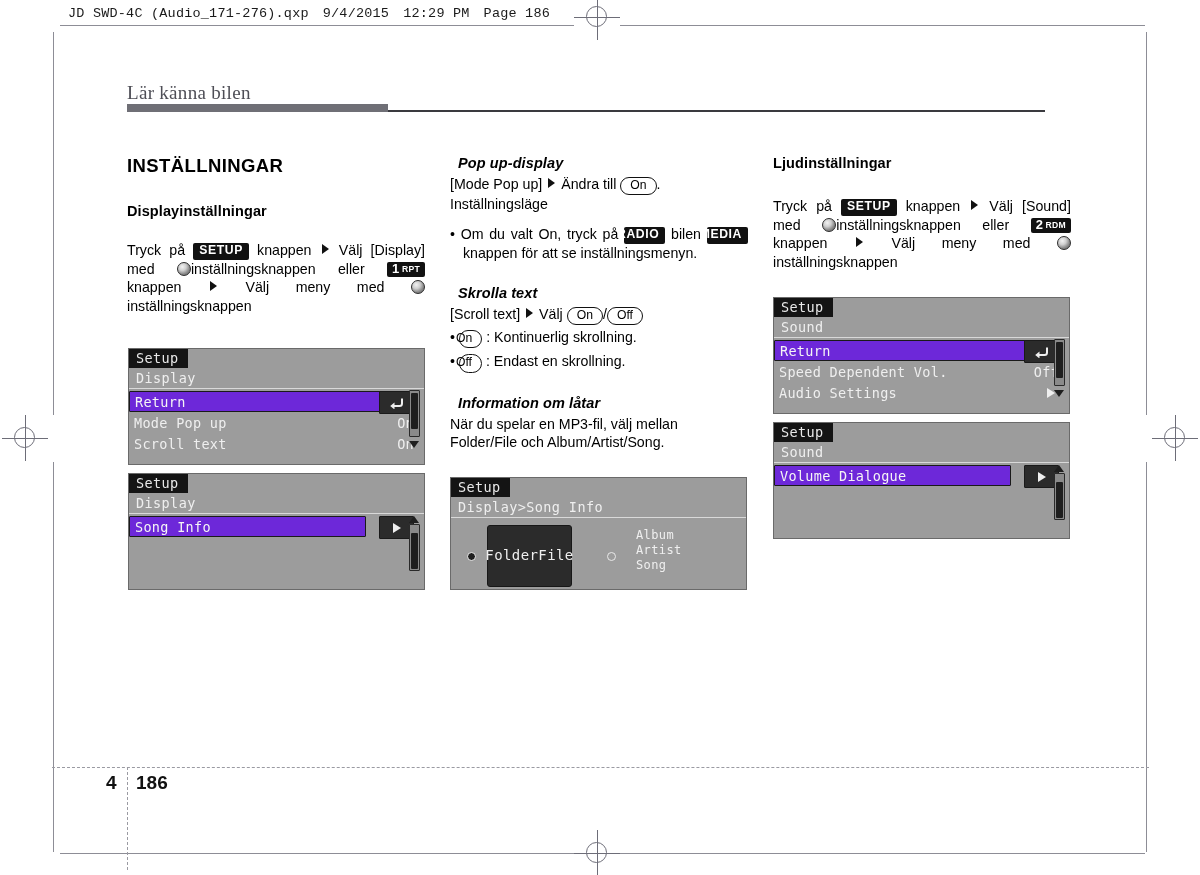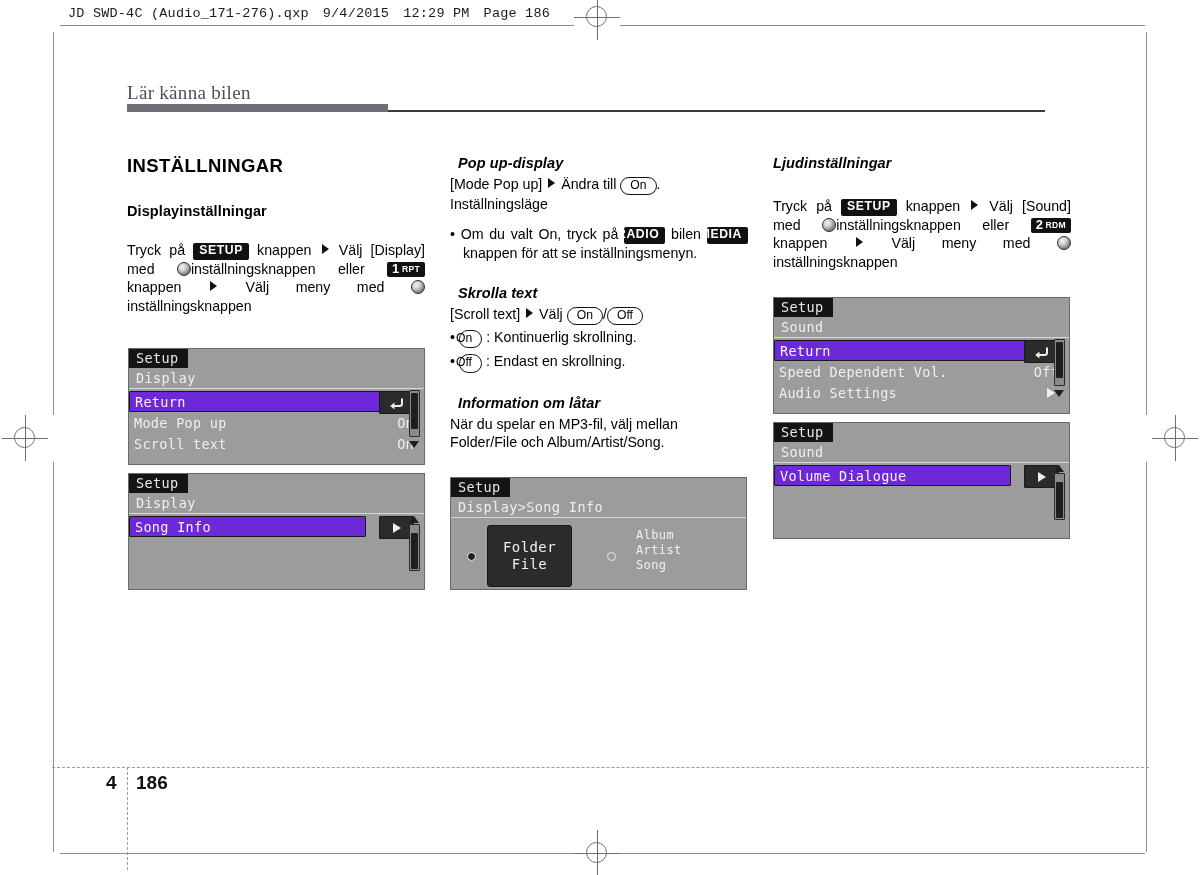--- a/index.html
+++ b/index.html
@@ -349,21 +349,20 @@
     border: 1.4px solid #e9e9e9;
     box-sizing: border-box;
   }
   .radio-dot.on { background: #1f1f1f; border-color: #efefef; }
   .radio-box {
     position: absolute;
     background: #2b2b2b;
     border: 1.5px solid #171717;
     border-radius: 3px;
     display: flex;
-    flex-direction: column;
     align-items: center;
     justify-content: center;
     font-size: 14px;
     line-height: 1.24;
     letter-spacing: 0.4px;
     color: #efefef;
   }
   .radio-text {
     position: absolute;
     font-size: 12px;
@@ -543,21 +542,21 @@
         <div>Artist</div>
         <div>Song</div>
       </div>
     </div>
   </div>
 
 </div>
 
 <div class="col col-3">
 
-  <h2 class="sub" style="margin-bottom:26px;font-style:italic;">Ljudinställningar</h2>
+  <h2 class="sub" style="margin-bottom:26px;">Ljudinställningar</h2>
 
   <p class="body">
     <span>Tryck på</span>
     <span class="keybadge">SETUP</span>
     <span>knappen</span>
     <span class="step"></span>
     <span>Välj [Sound] med</span>
     <span class="knob"></span><span>inställningsknappen eller</span>
     <span class="keybadge numkey"><span class="num">2</span><span class="sfx">RDM</span></span>
     <span>knappen</span>

